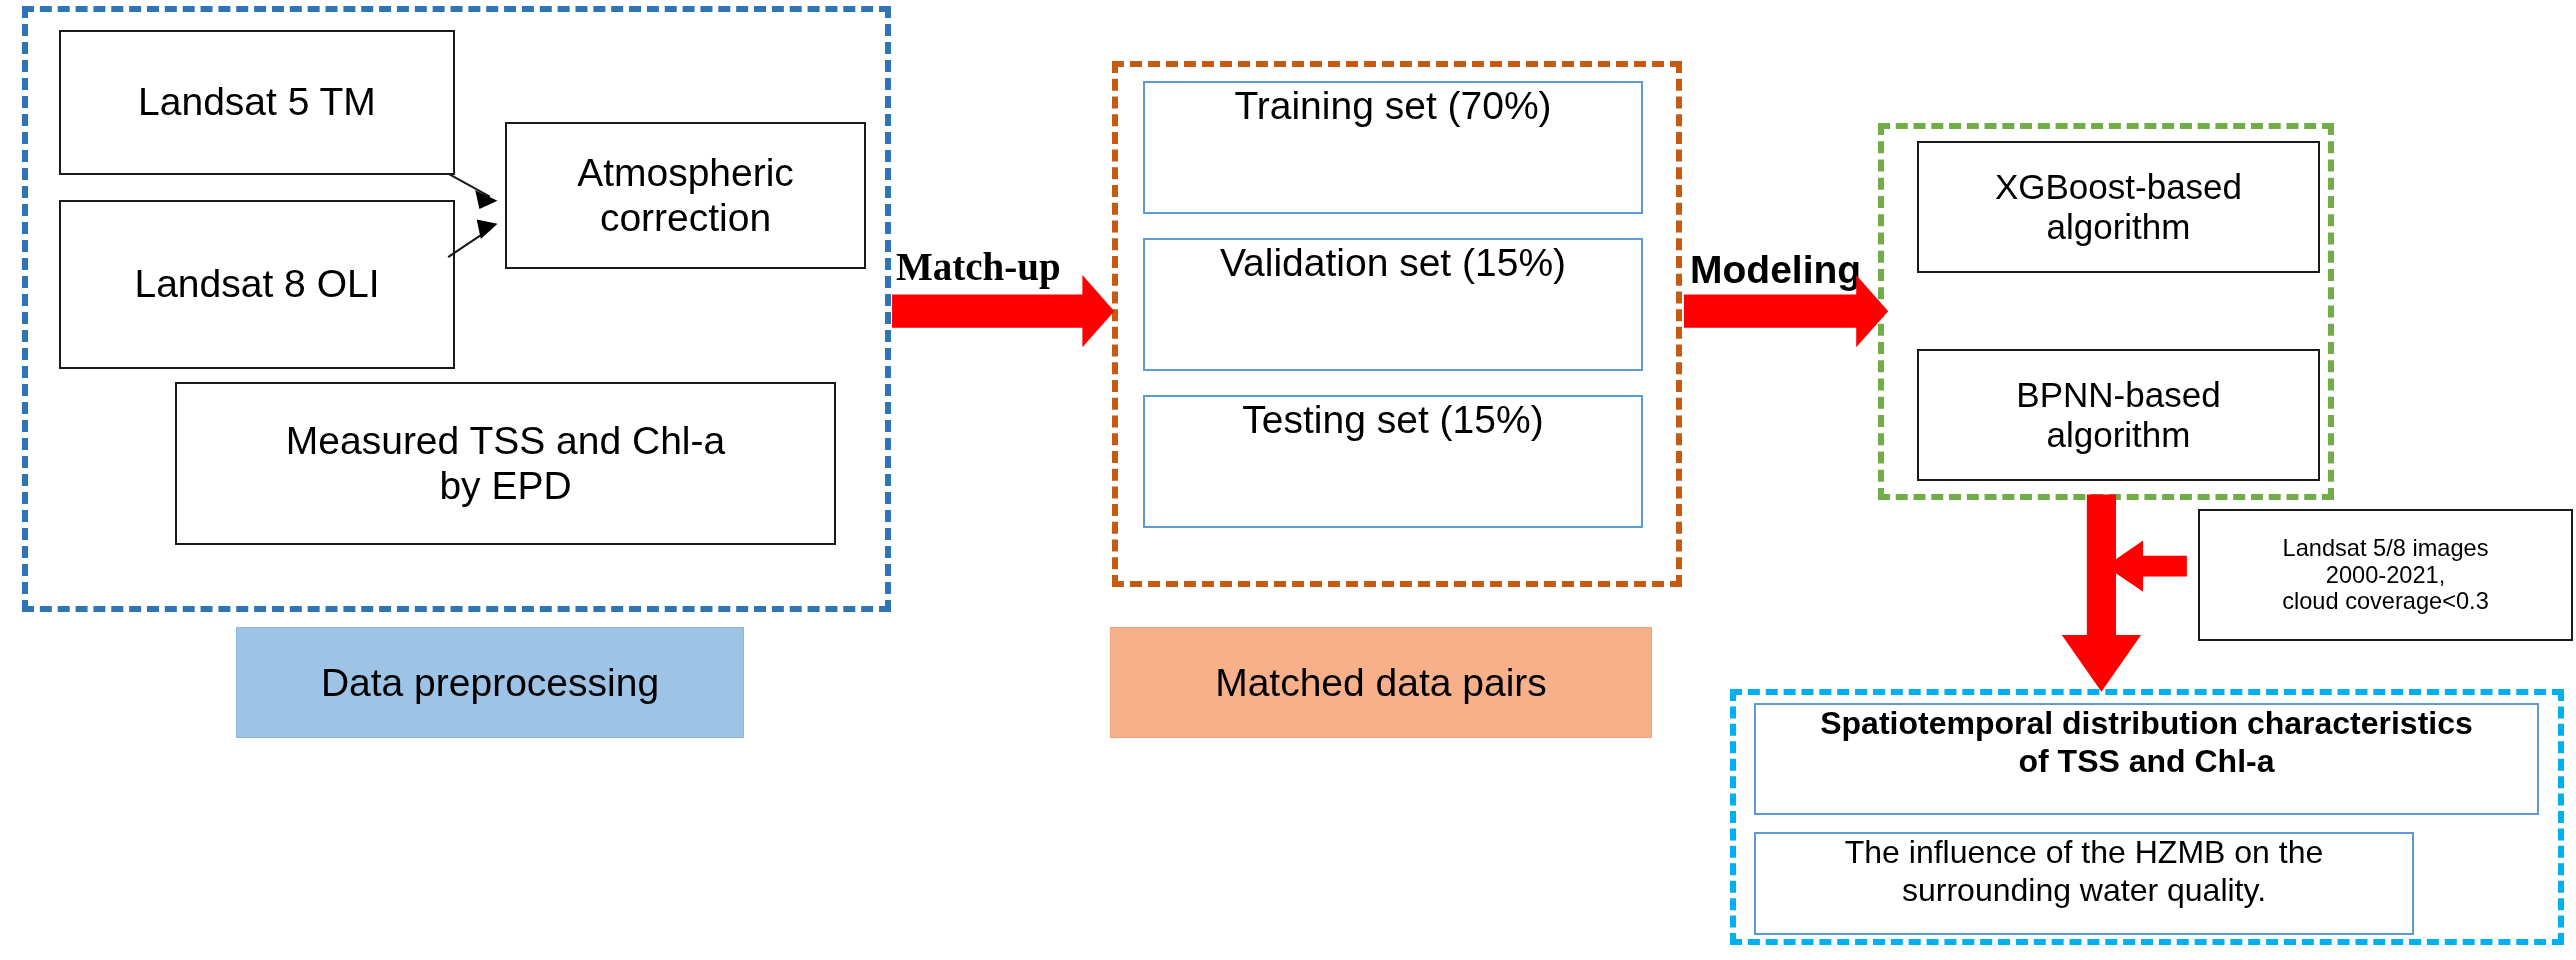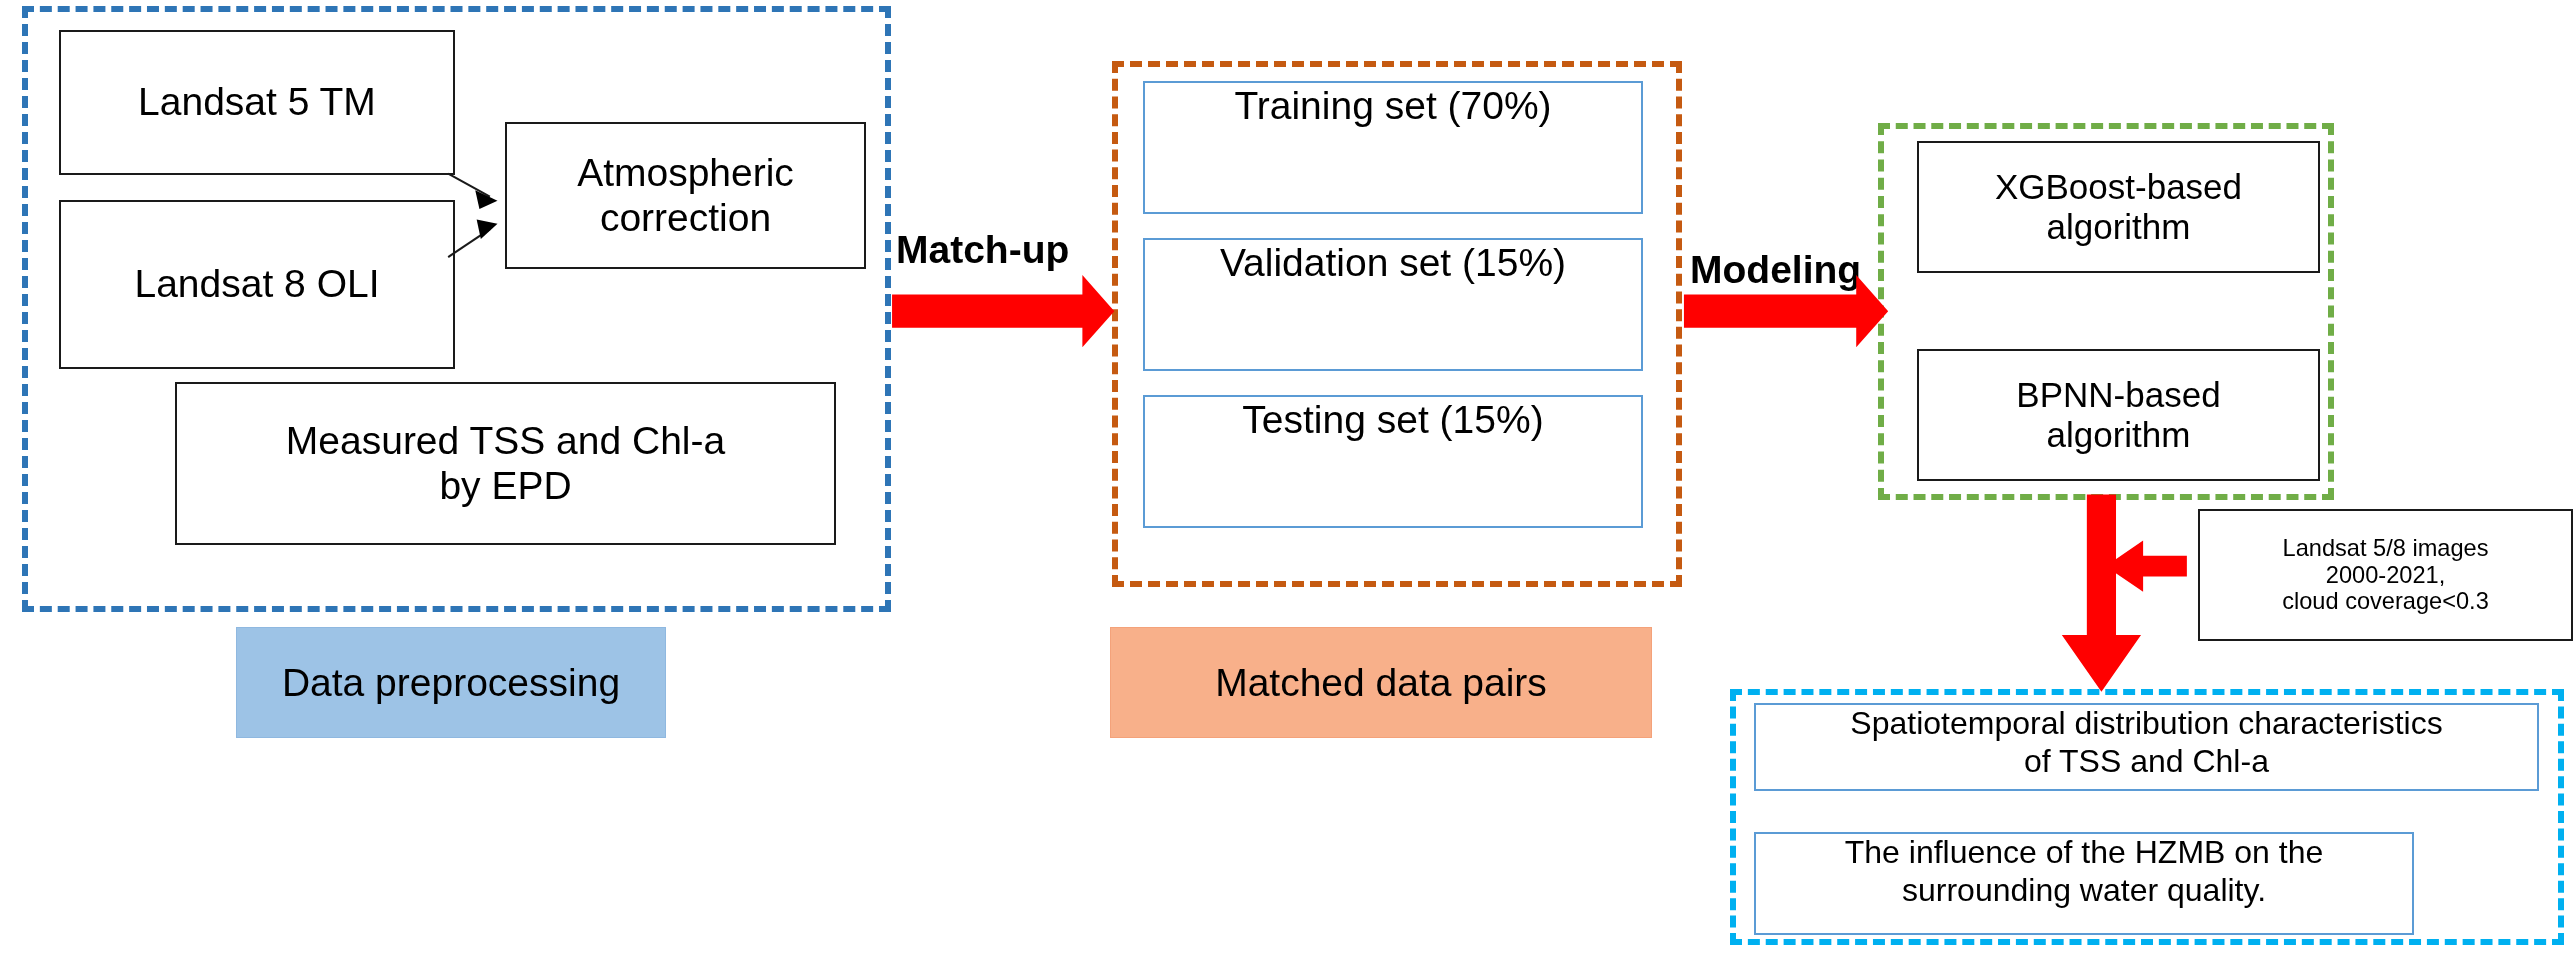--- a/index.html
+++ b/index.html
@@ -58,25 +58,25 @@
 <div class="node f56" style="left:497px;top:122px;width:361px;height:147px;white-space:pre-line;">
   <span>Atmospheric
 correction</span>
 </div>
 
 <div class="node f56" style="left:167px;top:382px;width:661px;height:163px;white-space:pre-line;">
   <span>Measured TSS and Chl-a
 by EPD</span>
 </div>
 
-<div class="bar bar-blue f56" style="left:236px;top:627px;width:430px;height:111px;">
+<div class="bar bar-blue f56" style="left:236px;top:627px;width:508px;height:111px;">
   <span>Data preprocessing</span>
 </div>
 
-<div class="steplabel f56" style="left:896px;top:228px;">
+<div class="steplabel f56" style="left:896px;top:244px;font-family:Liberation Serif, serif;">
   <span>Match-up</span>
 </div>
 
 <div class="group g-orange" style="left:1112px;top:61px;width:570px;height:526px;"></div>
 
 <div class="node-blue f56" style="left:1143px;top:81px;width:500px;height:133px;">
   <span>Training set (70%)</span>
 </div>
 
 <div class="node-blue f56" style="left:1143px;top:238px;width:500px;height:133px;">
@@ -108,21 +108,21 @@
 </div>
 
 <div class="node thin" style="left:2190px;top:509px;width:375px;height:132px;flex-direction:column;">
   <span class="f34">Landsat 5/8 images</span>
   <span class="f34">2000-2021,</span>
   <span class="f34">cloud coverage&lt;0.3</span>
 </div>
 
 <div class="group g-cyan" style="left:1730px;top:689px;width:834px;height:256px;"></div>
 
-<div class="node-blue f46" style="left:1754px;top:703px;width:785px;height:88px;white-space:pre-line;">
+<div class="node-blue f46" style="left:1754px;top:703px;width:785px;height:112px;white-space:pre-line;font-weight:bold;">
   <span>Spatiotemporal distribution characteristics
 of TSS and Chl-a</span>
 </div>
 
 <div class="node-blue f46" style="left:1754px;top:832px;width:660px;height:103px;white-space:pre-line;">
   <span>The influence of the HZMB on the
 surrounding water quality.</span>
 </div>
 
 <svg id="overlay" viewBox="0 0 3708 1382">

